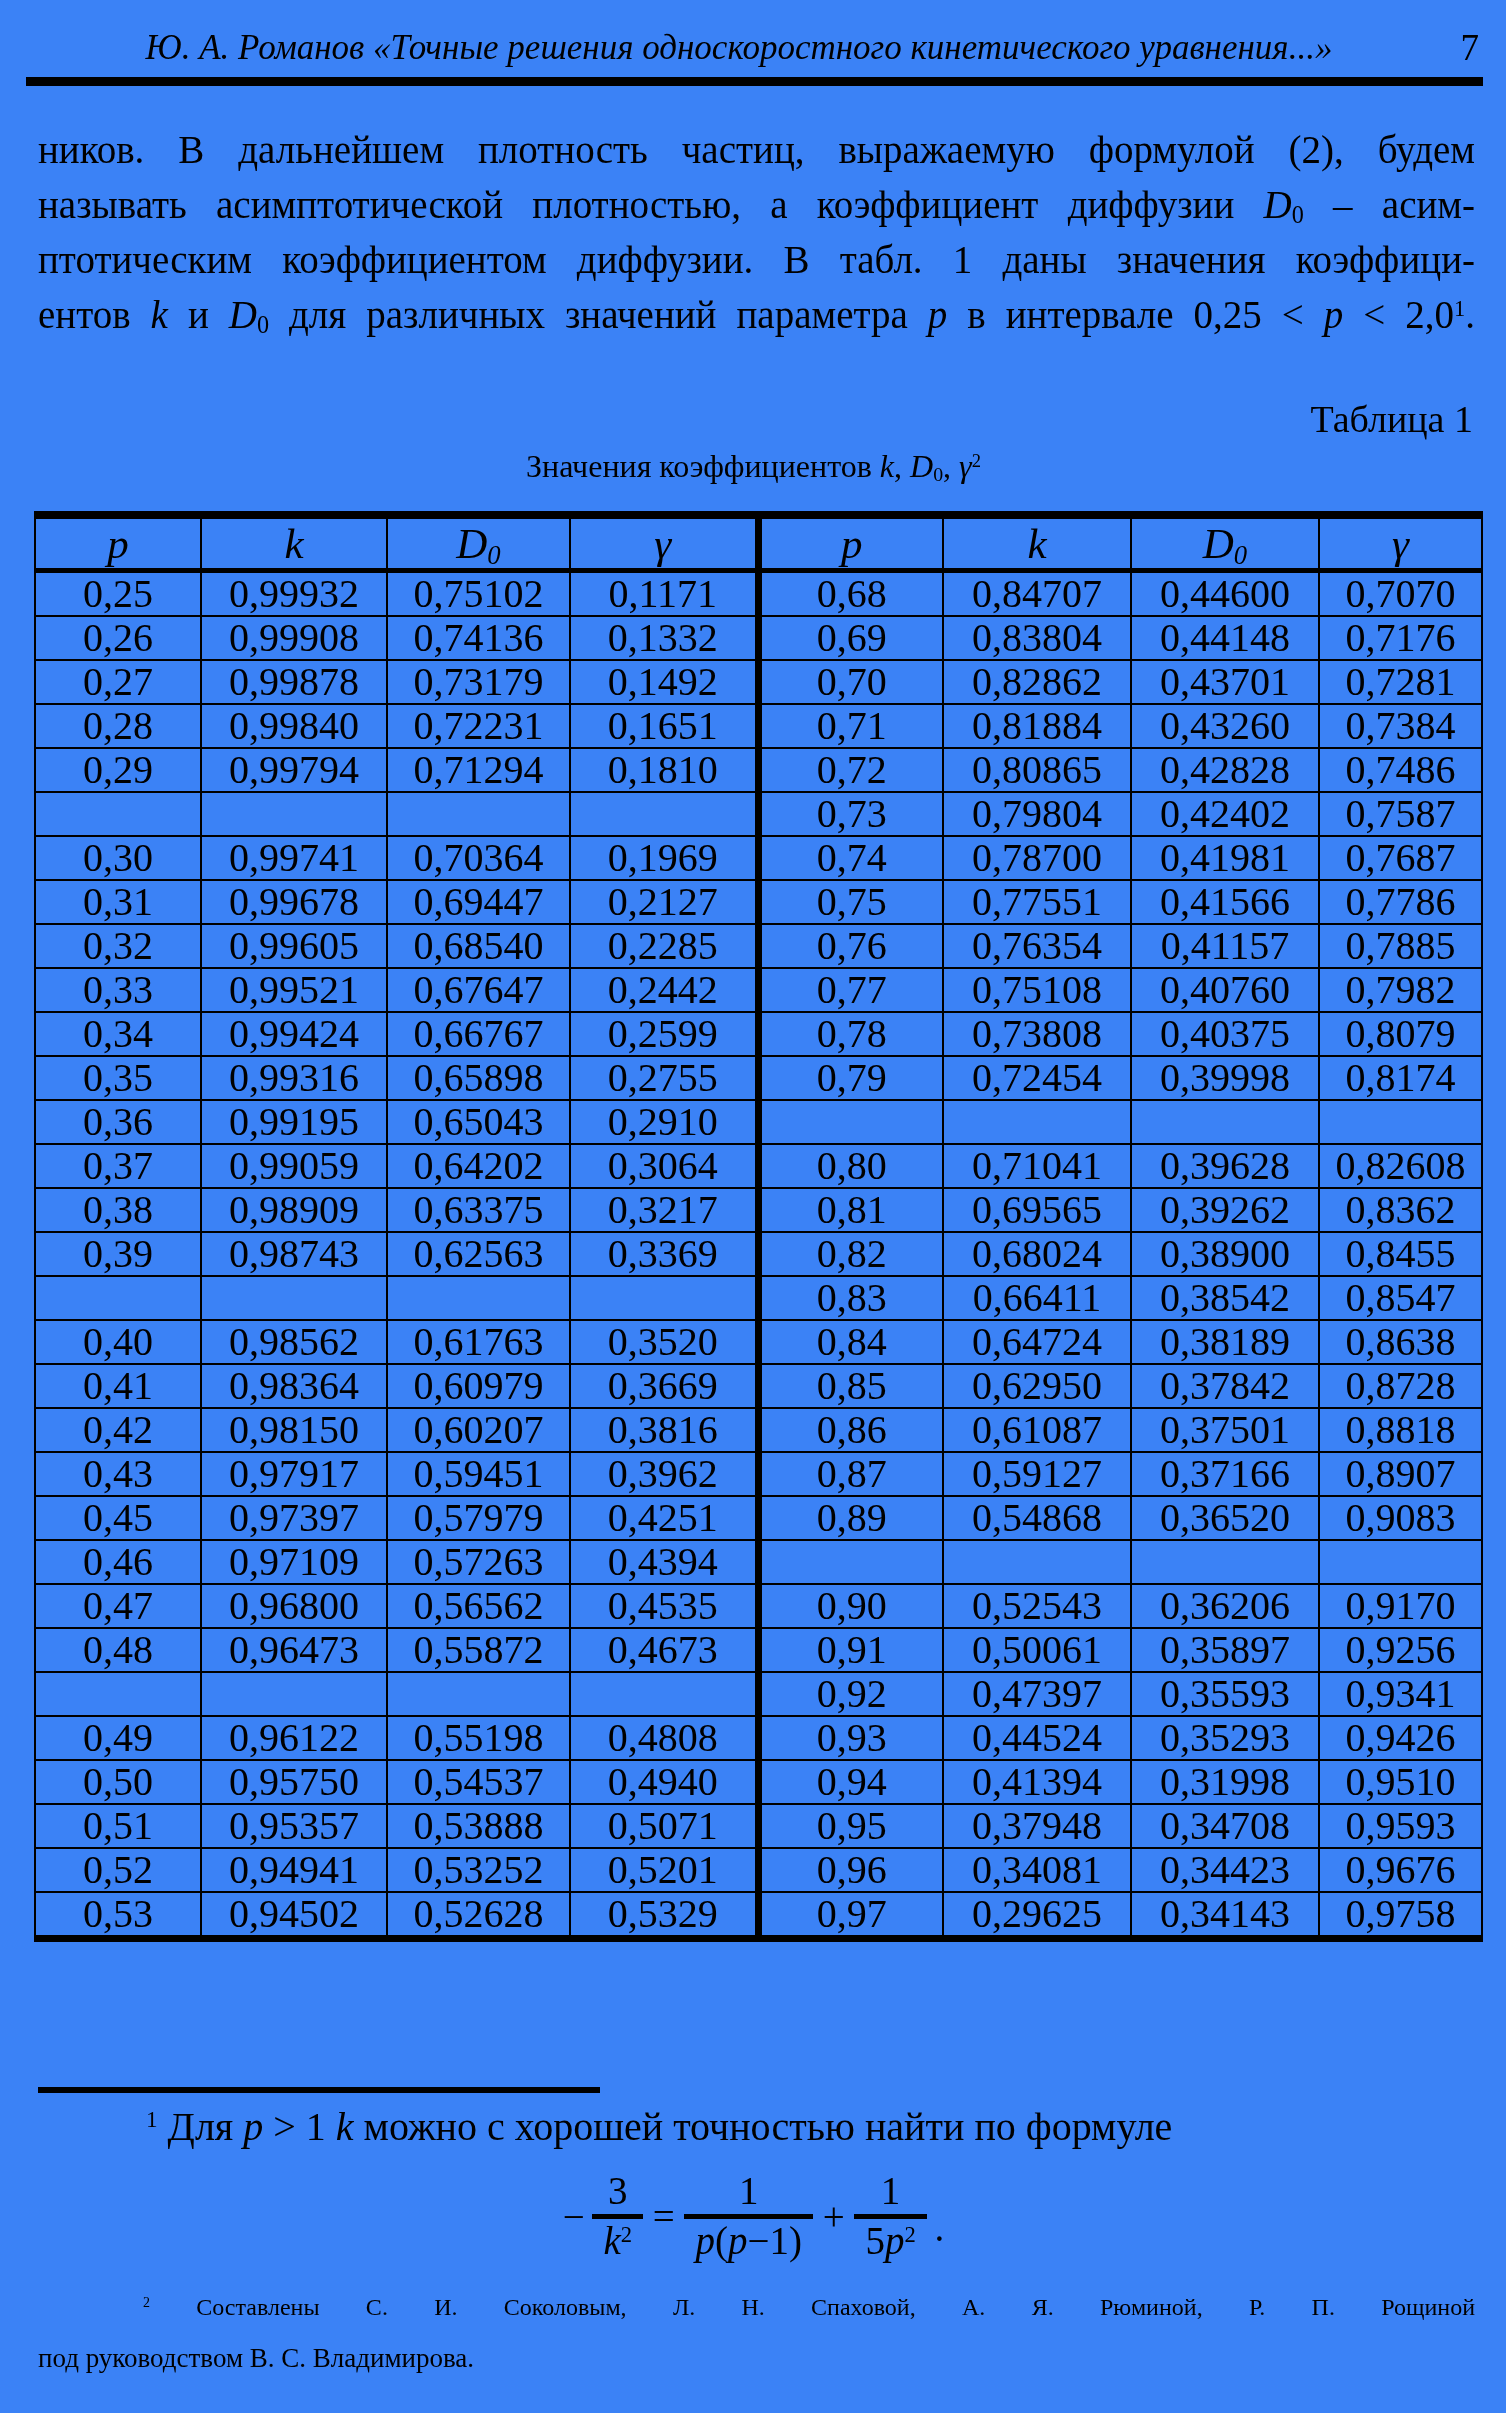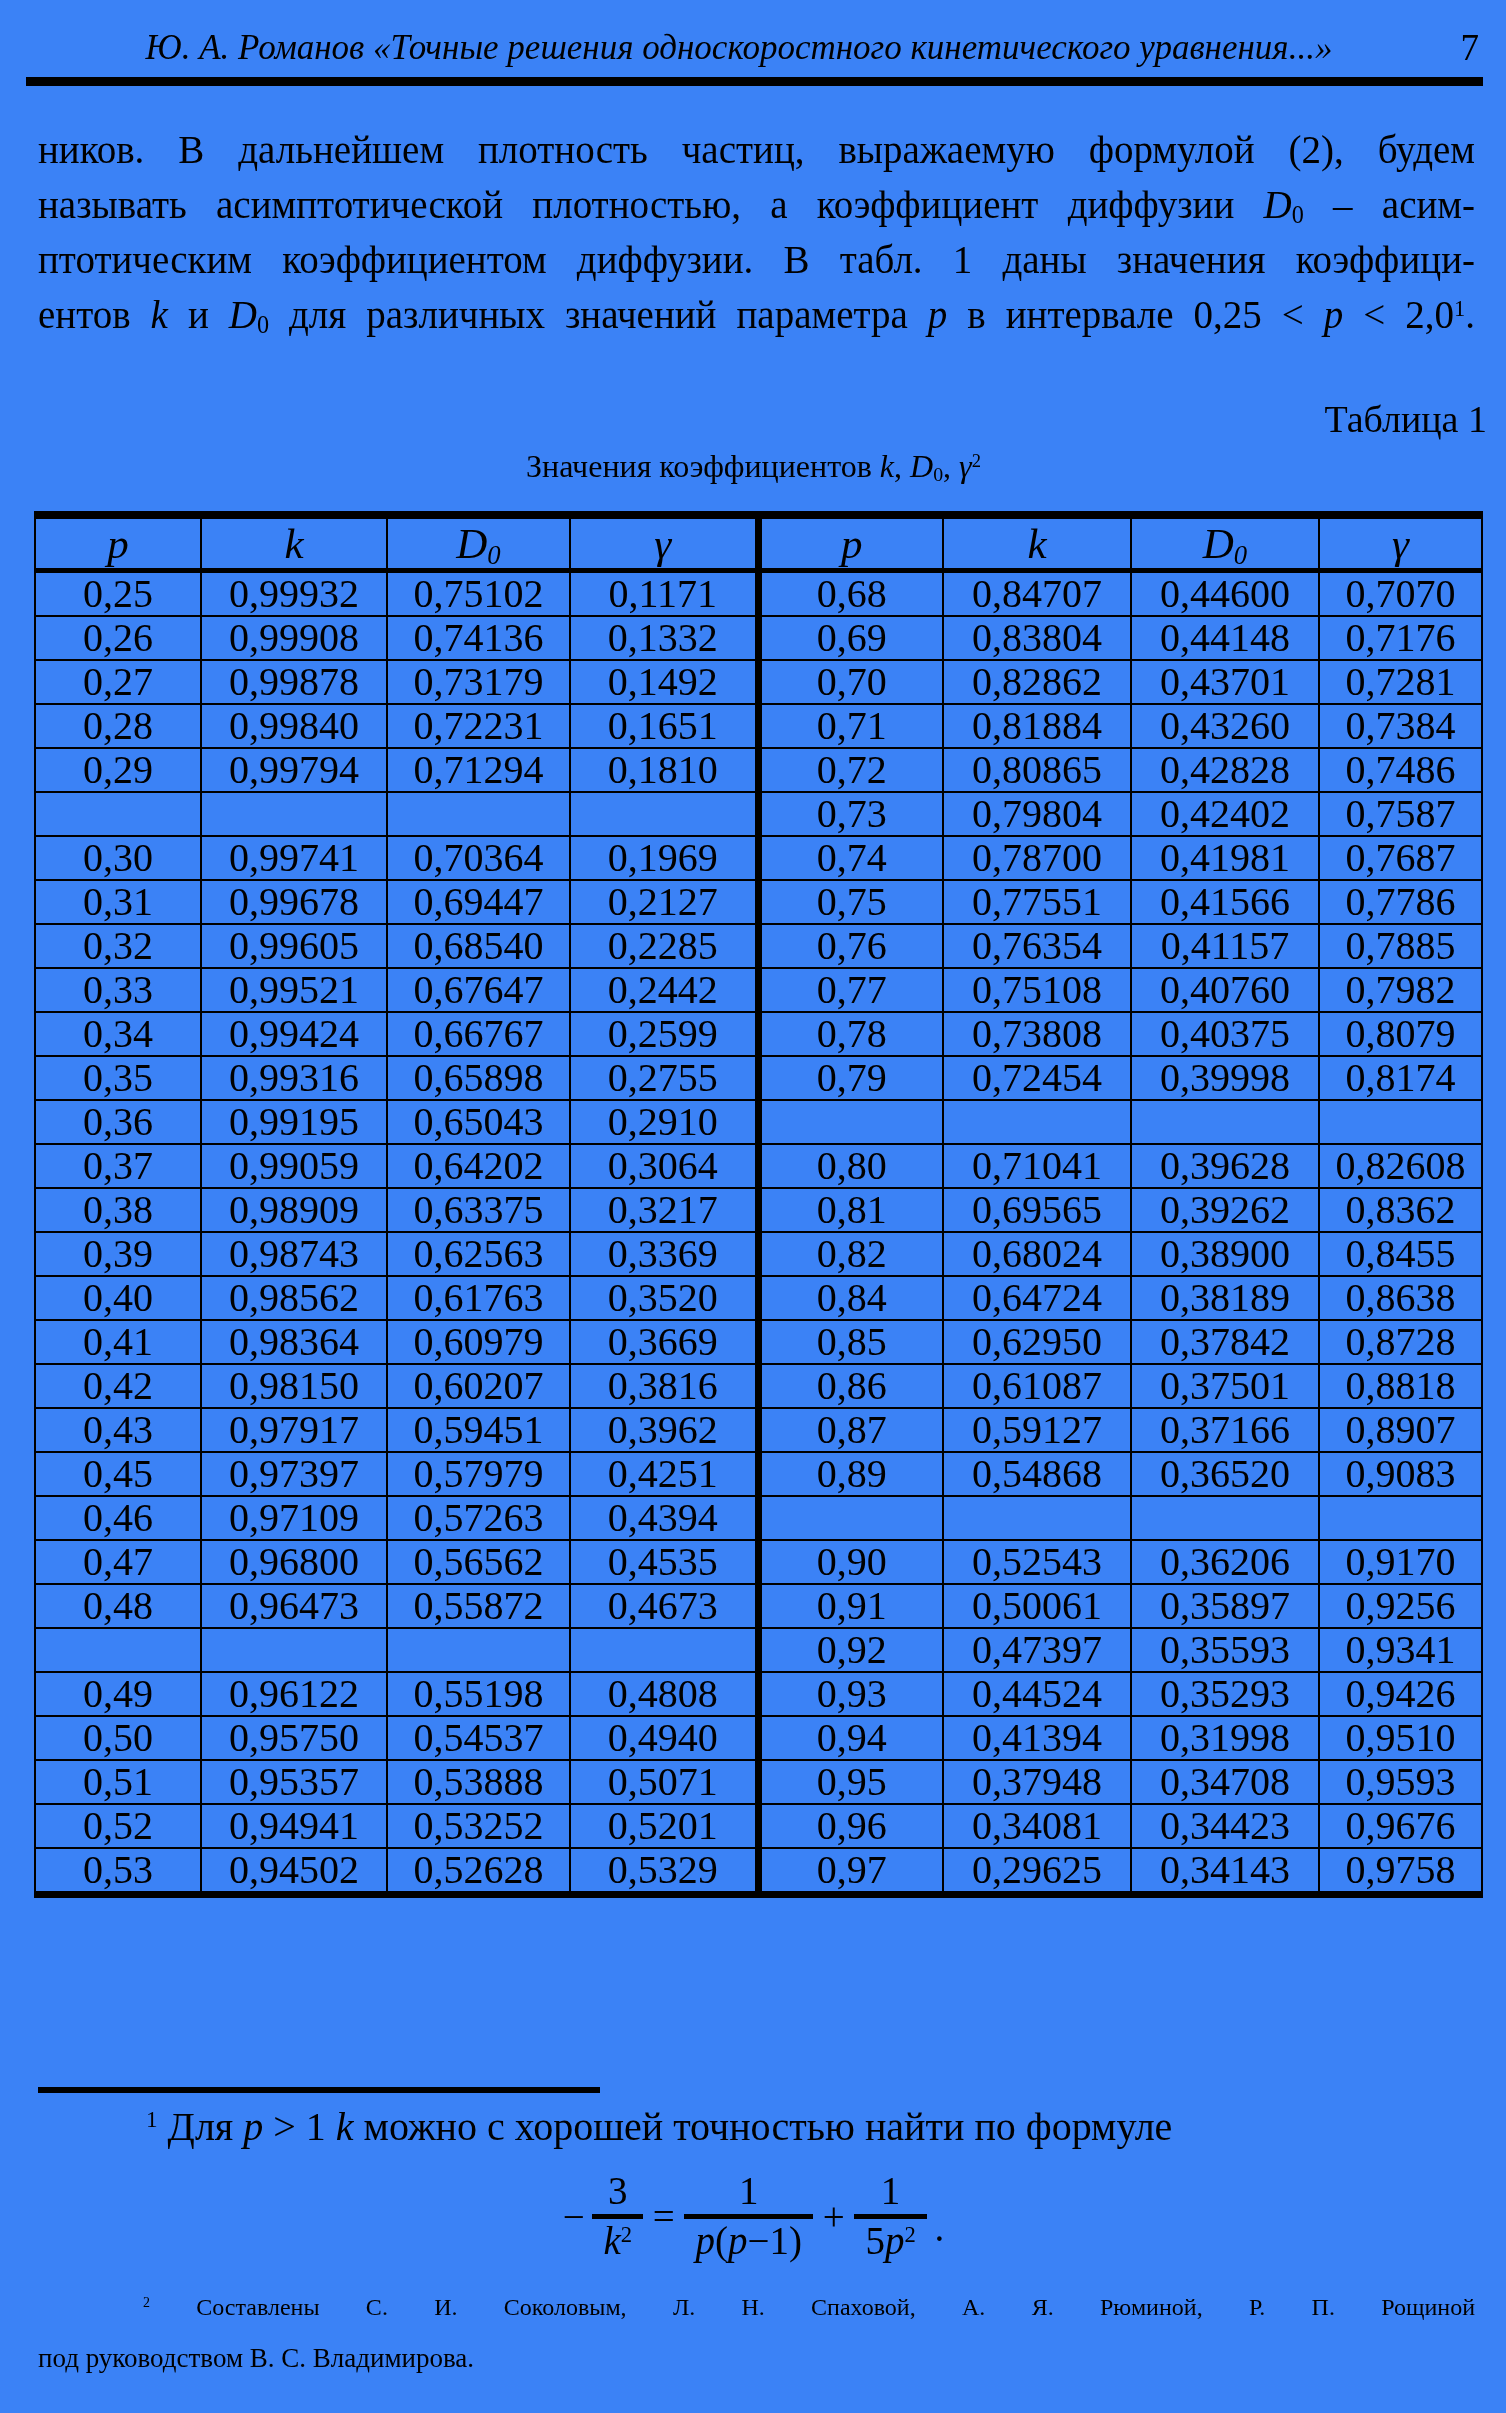--- a/index.html
+++ b/index.html
@@ -20,21 +20,21 @@
   .head-rule { position:absolute; top:77px; left:26px; right:24.5px; height:8.5px; background:#000; }
 
   
   .body-text { position:absolute; top:122px; left:38px; width:1437px; font-size:39px; }
   .para-line {
     height:55px; line-height:55px;
     text-align:justify; text-align-last:justify;
   }
 
   
-  .table-label { position:absolute; top:397px; right:20px; font-size:38px; }
+  .table-label { position:absolute; top:397px; right:34px; font-size:38px; }
   .table-title { position:absolute; top:448px; left:0; width:100%; text-align:center; font-size:32px; }
 
   
   .data-table {
     position:absolute; top:511px; left:34px; width:1447px;
     border-collapse:collapse; table-layout:fixed;
     border:2.8px solid #000; border-top:8.5px solid #000; border-bottom:7.5px solid #000;
   }
   .data-table th, .data-table td {
     border:2.8px solid #000; padding:0; text-align:center; vertical-align:middle;
@@ -271,20 +271,30 @@
           <td>0,39</td>
           <td>0,98743</td>
           <td>0,62563</td>
           <td>0,3369</td>
           <td>0,82</td>
           <td>0,68024</td>
           <td>0,38900</td>
           <td>0,8455</td>
         </tr>
         <tr>
+          <td></td>
+          <td></td>
+          <td></td>
+          <td></td>
+          <td>0,83</td>
+          <td>0,66411</td>
+          <td>0,38542</td>
+          <td>0,8547</td>
+        </tr>
+        <tr>
           <td>0,40</td>
           <td>0,98562</td>
           <td>0,61763</td>
           <td>0,3520</td>
           <td>0,84</td>
           <td>0,64724</td>
           <td>0,38189</td>
           <td>0,8638</td>
         </tr>
         <tr>

